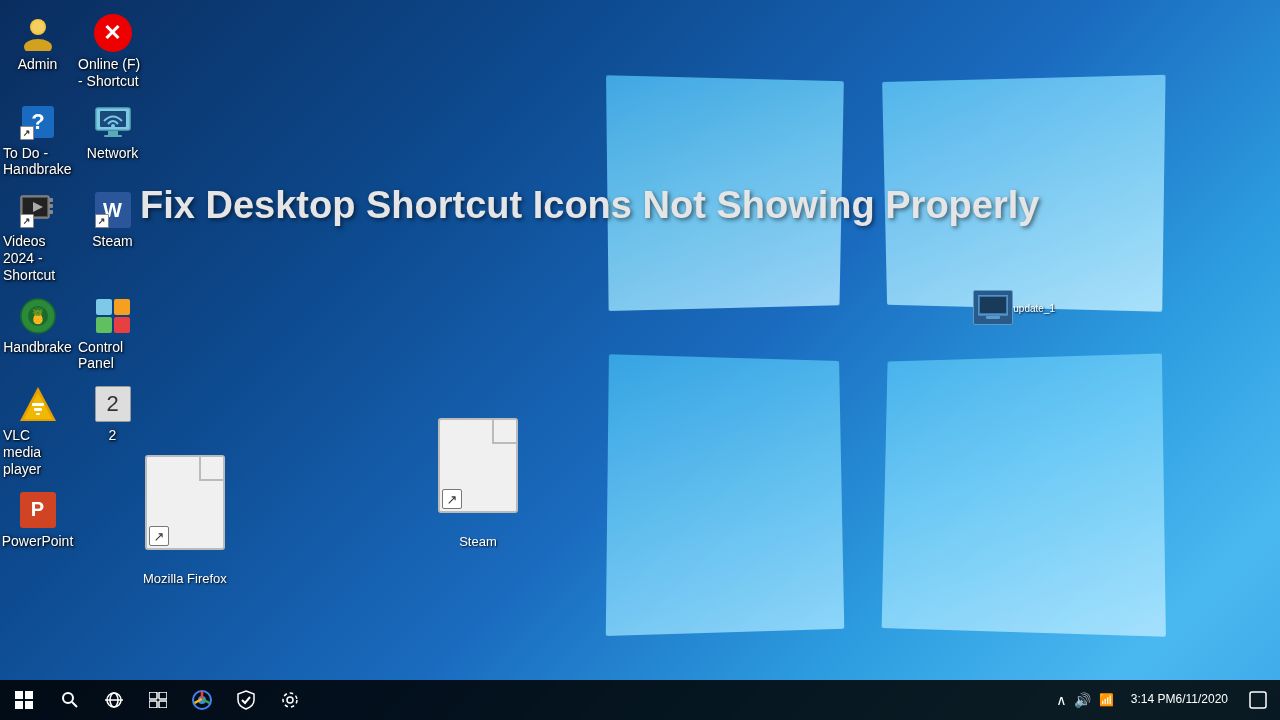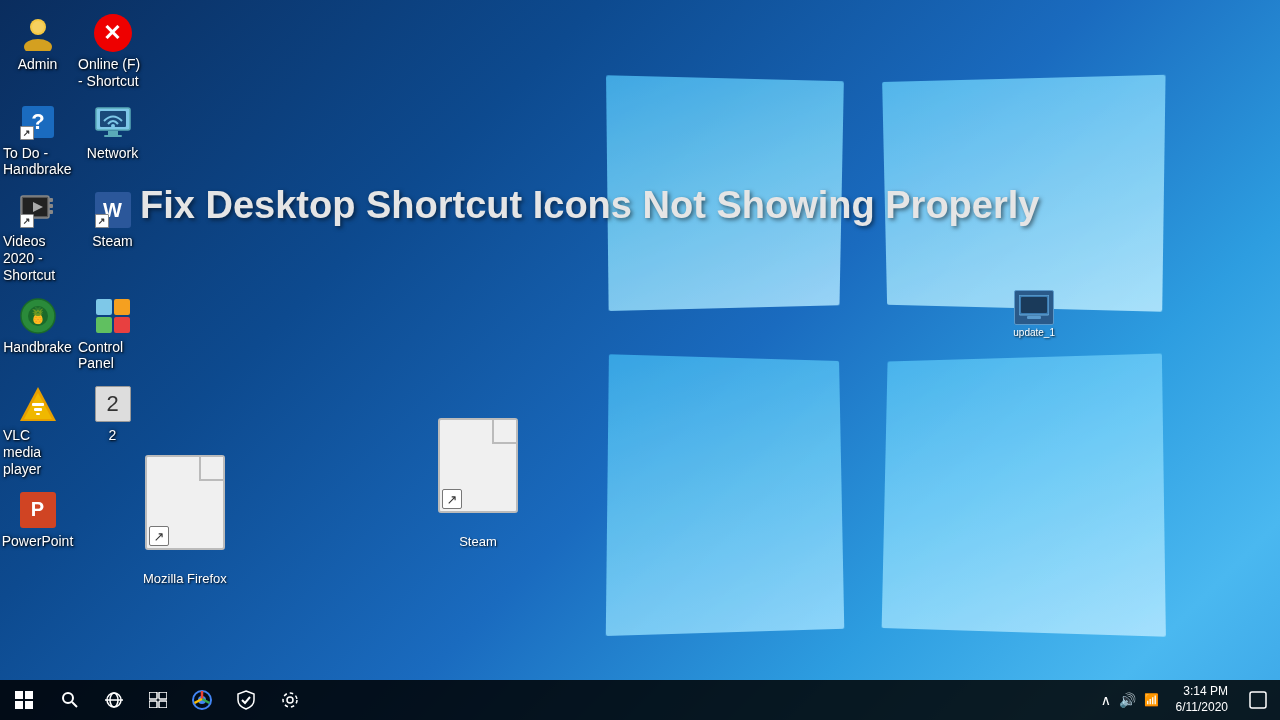--- a/index.html
+++ b/index.html
@@ -203,21 +203,21 @@
       font-family: Arial, sans-serif;
       max-width: 1050px;
       line-height: 1.2;
     }
 
     
     .small-icon-item {
       position: absolute;
       z-index: 10;
       display: flex;
-      flex-direction: column;
+      flex-direction: row;
       align-items: center;
       cursor: pointer;
       top: 290px;
       right: 225px;
     }
     .small-icon-img {
       width: 40px;
       height: 35px;
       background: #2a5a8a;
       border: 1.5px solid #5a9acc;
@@ -283,21 +283,21 @@
     }
 
     .systray-icon {
       font-size: 14px;
       cursor: pointer;
       color: white;
     }
 
     .taskbar-clock {
       display: flex;
-      flex-direction: column;
+      flex-direction: row;
       align-items: flex-end;
       font-size: 12px;
       color: white;
       padding: 0 8px;
       cursor: pointer;
       line-height: 1.3;
     }
 
     .taskbar-notification {
       width: 44px;
@@ -451,21 +451,21 @@
       <svg width="38" height="32" viewBox="0 0 38 32">
         <rect x="2" y="2" width="28" height="22" rx="2" fill="#555" stroke="#888" stroke-width="1.5"></rect>
         <rect x="4" y="4" width="24" height="18" fill="#222"></rect>
         <polygon points="14,8 14,18 24,13" fill="#aaa"></polygon>
         <rect x="30" y="4" width="4" height="4" rx="1" fill="#888"></rect>
         <rect x="30" y="10" width="4" height="4" rx="1" fill="#888"></rect>
         <rect x="30" y="16" width="4" height="4" rx="1" fill="#888"></rect>
       </svg>
       <div class="shortcut-arrow">↗</div>
     </div>
-    <div class="icon-label">Videos 2020 - Shortcut</div>
+    <div class="icon-label">Videos 2024 - Shortcut</div>
   </div>
 
 
   <div class="desktop-icon">
     <div class="icon-img" style="position:relative;">
       <div class="word-icon-bg">W</div>
       <div class="shortcut-arrow">↗</div>
     </div>
     <div class="icon-label">Steam</div>
   </div>

